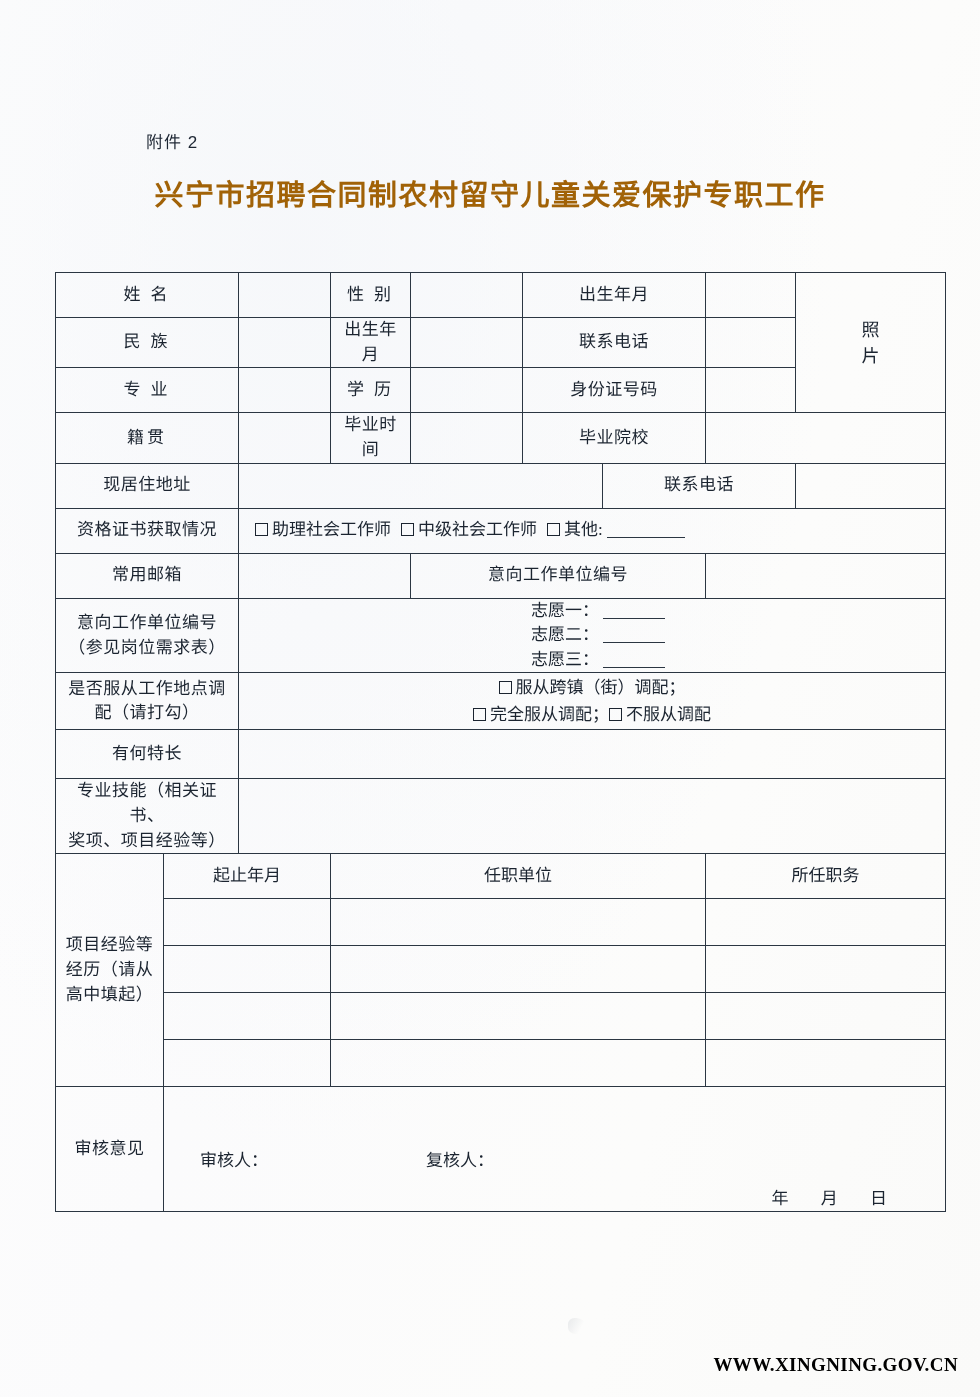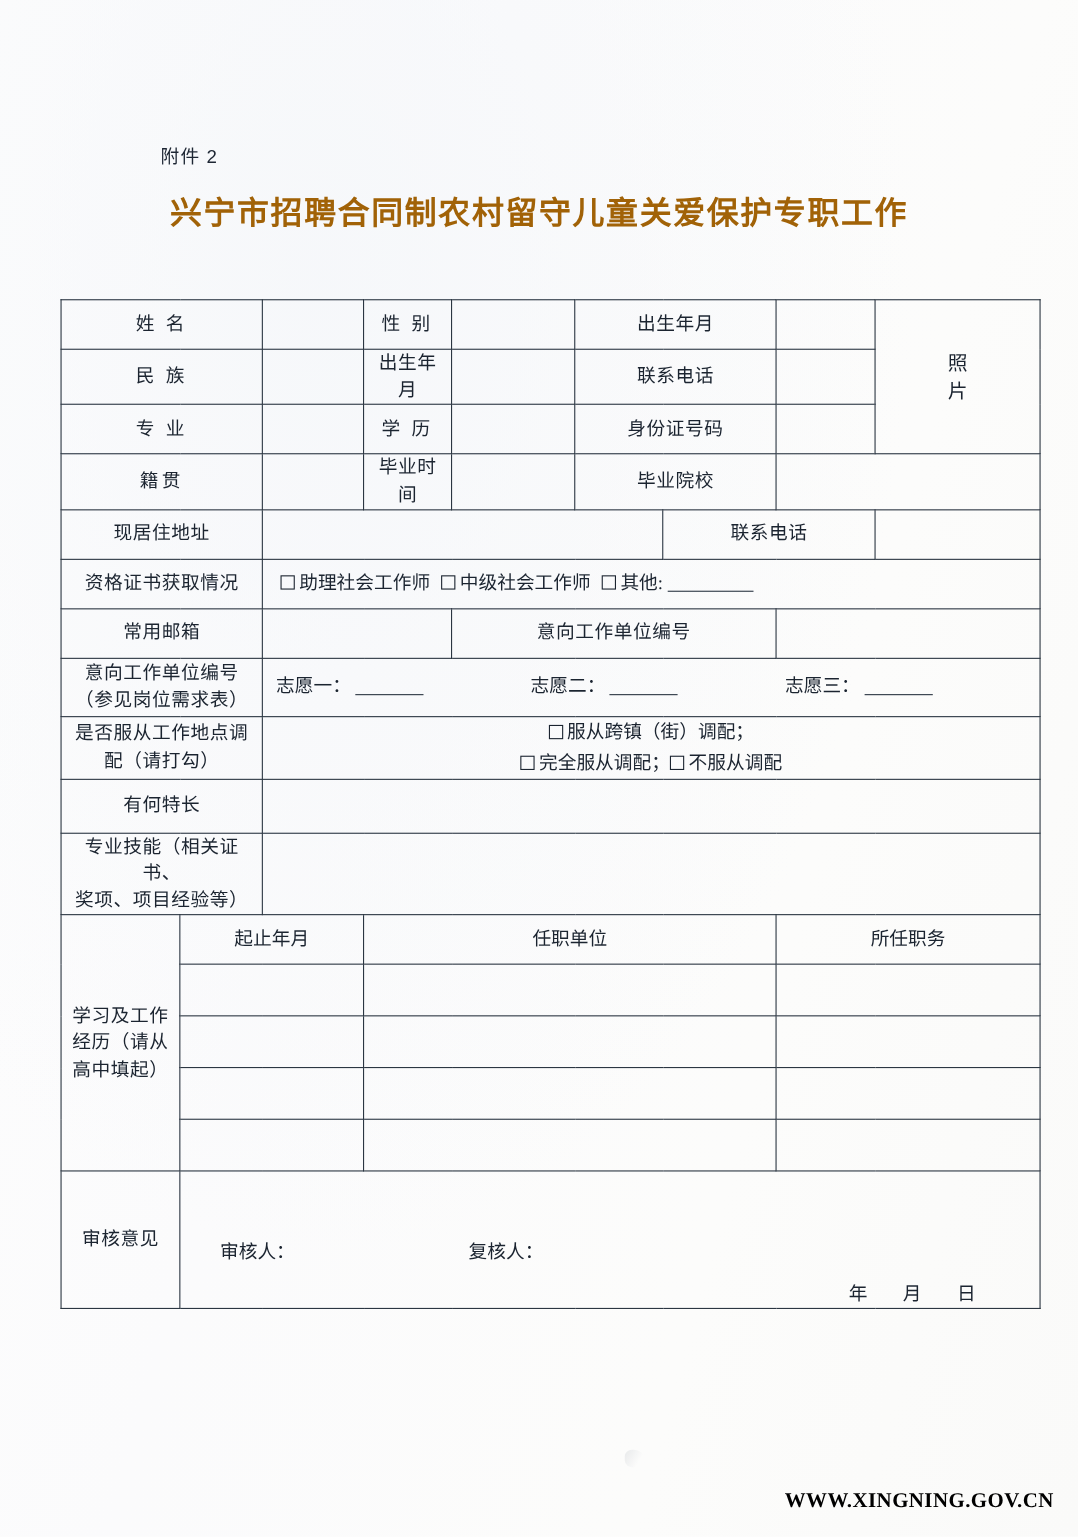--- a/index.html
+++ b/index.html
@@ -128,20 +128,21 @@
     font-size: 17px;
   }
   .assign-block div { white-space: nowrap; }
 
   .volunteer-row {
     display: flex;
     align-items: center;
     gap: 0;
     font-size: 17px;
     padding-left: 12px;
+    flex-direction: column;
   }
   .volunteer-row .vitem {
     white-space: nowrap;
   }
   .volunteer-row .sp { flex: 1 1 auto; }
 
   
   .audit-inner {
     position: relative;
     height: 100%;
@@ -330,21 +331,21 @@
     <tr>
       <td class="two-line cell-left lbl-tight" colspan="2" style="height:68px">
         <div>专业技能（相关证书、</div>
         <div>奖项、项目经验等）</div>
       </td>
       <td colspan="7"></td>
     </tr>
 
     <tr>
       <td rowspan="5" class="two-line lbl-tight" style="width:108px">
-        <div>学习及工作</div>
+        <div>项目经验等</div>
         <div>经历（请从</div>
         <div>高中填起）</div>
       </td>
       <td colspan="2" style="height:40px">起止年月</td>
       <td colspan="4">任职单位</td>
       <td colspan="2">所任职务</td>
     </tr>
 
     <tr>
       <td colspan="2" style="height:46px"></td>

